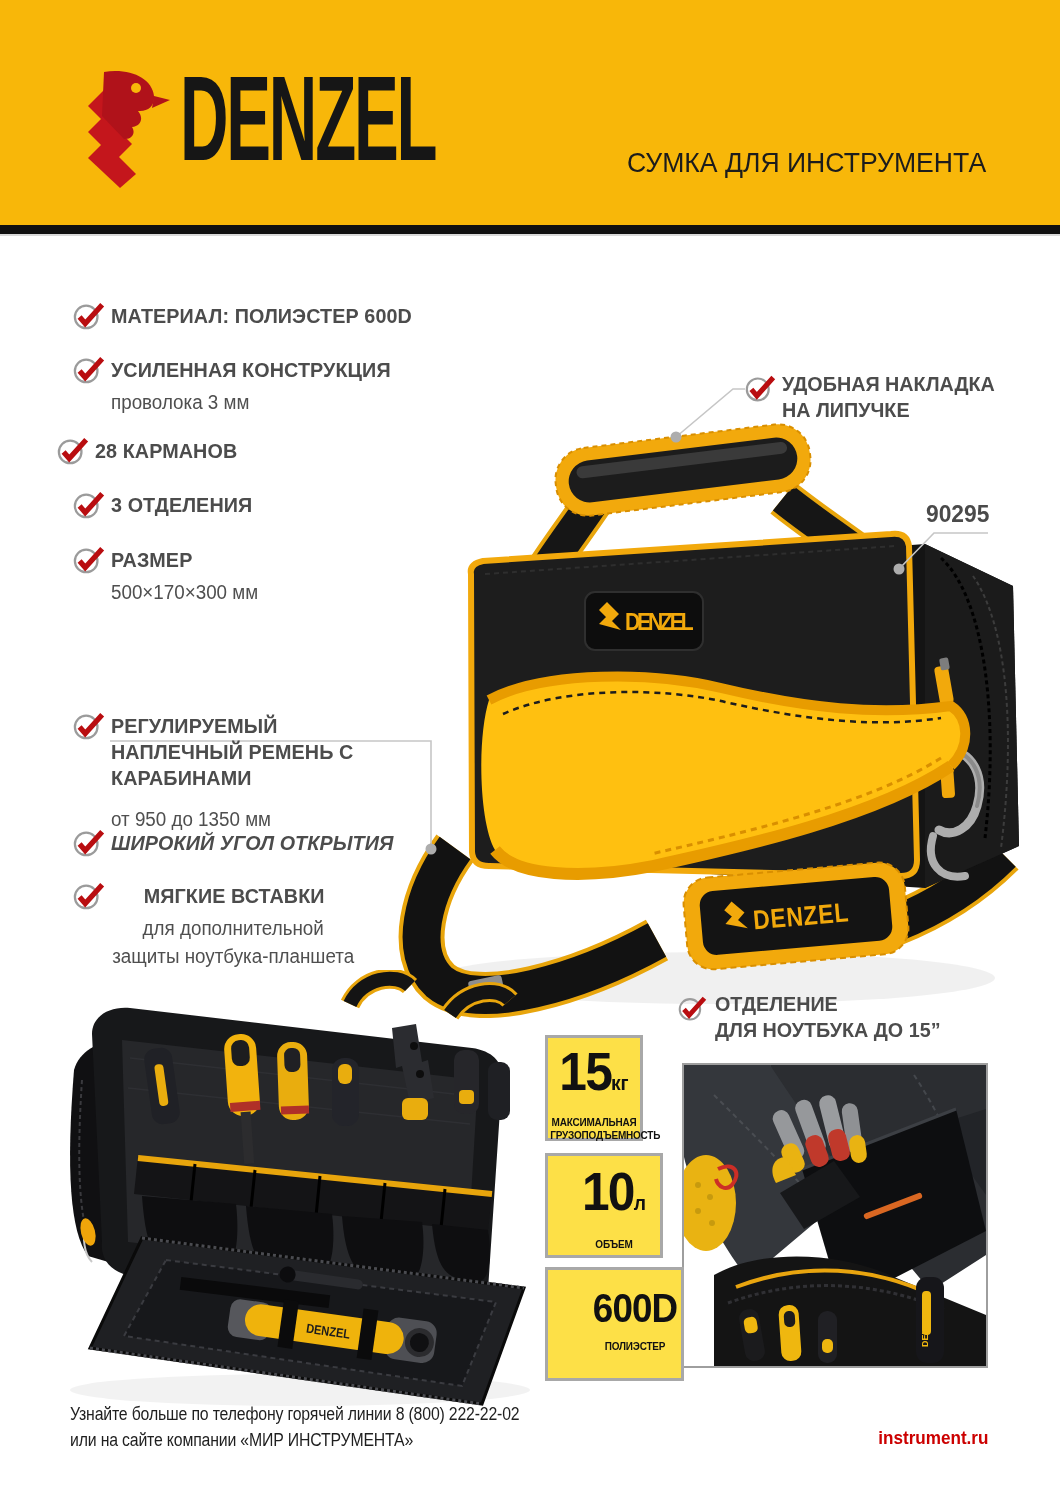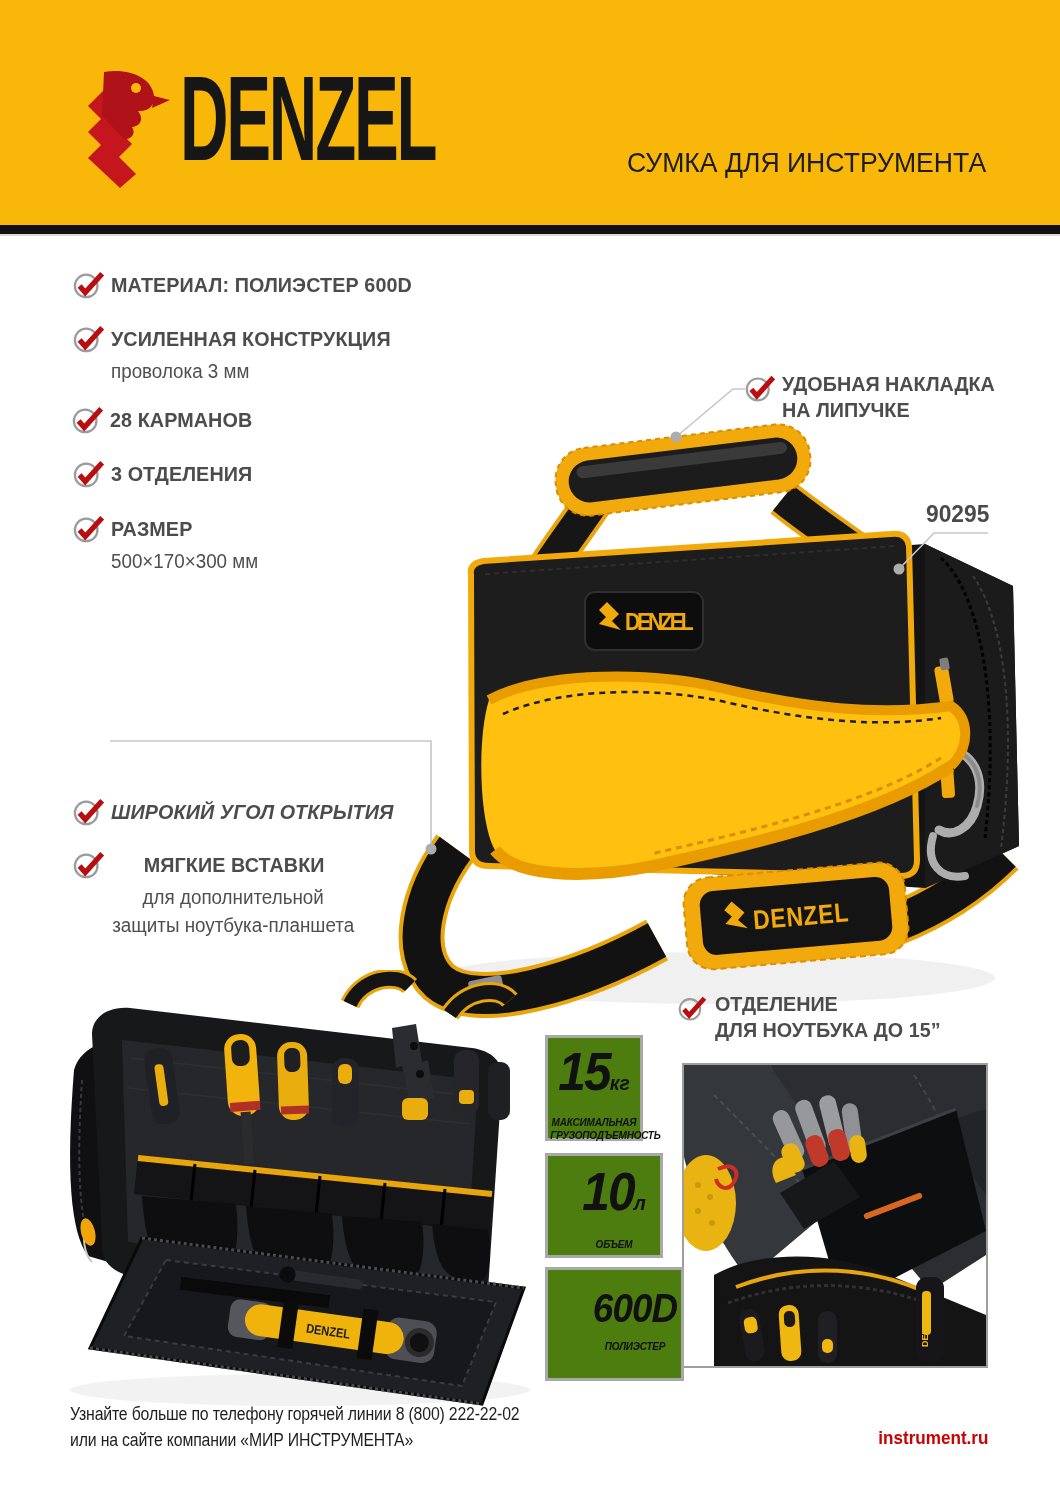--- a/index.html
+++ b/index.html
@@ -8,42 +8,42 @@
   
   .header{position:absolute;left:0;top:0;width:1060px;height:225px;background:#F8B709;}
   .black-stripe{position:absolute;left:0;top:225px;width:1060px;height:9px;background:#101010;
                 box-shadow:0 2px 0 rgba(0,0,0,0.15);}
   .eagle{position:absolute;left:74px;top:70px;width:100px;height:118px;}
   .wordmark{position:absolute;left:180px;top:58px;font-size:120px;font-weight:900;color:#161616;
             letter-spacing:-4px;transform:scaleX(0.56);transform-origin:left top;line-height:1;}
   .header-title{position:absolute;right:74px;top:147px;font-size:28px;font-weight:400;color:#1c1c1c;
             transform:scaleX(0.95);transform-origin:right top;letter-spacing:0px;white-space:nowrap;}
   
-  .feat{position:absolute;}
+  .feat{position:absolute;margin-top:31px;}
   .feat .ck{position:absolute;left:0;top:-3px;width:32px;height:32px;}
   .feat-title{margin-left:38px;font-size:21px;font-weight:700;color:#4C4C4C;line-height:26px;
               transform:scaleX(0.94);transform-origin:left top;letter-spacing:0.1px;}
   .feat-sub{margin-left:38px;font-size:20px;font-weight:400;color:#4F4F4F;line-height:28px;
             transform:scaleX(0.94);transform-origin:left top;margin-top:5px;}
   
   .co-handle{position:absolute;left:745px;top:371px;}
   .co-handle .ck{position:absolute;left:0;top:2px;width:31px;height:31px;}
   .co-text{margin-left:37px;font-size:21px;font-weight:700;color:#4C4C4C;line-height:26px;
            transform:scaleX(0.94);transform-origin:left top;white-space:nowrap;}
   .sku{position:absolute;left:926px;top:500px;font-size:24px;font-weight:600;color:#4A4A4A;
        transform:scaleX(0.95);transform-origin:left top;}
   .co-laptop{position:absolute;left:678px;top:991px;}
   .co-laptop .ck{position:absolute;left:0;top:3px;width:29px;height:29px;}
   
   .overlay{position:absolute;left:0;top:0;width:1060px;height:1500px;pointer-events:none;z-index:5;}
   .photo{position:absolute;z-index:1;}
   .txt{z-index:6;}
   
-  .badge{position:absolute;left:545px;width:92px;background:#4d7c0f;border:3px solid #A8A8A8;
-         text-align:center;font-style:italic;}
+  .badge{position:absolute;left:545px;width:92px;background:#fde047;border:3px solid #A8A8A8;
+         text-align:center;}
   .badge-val{font-size:54px;font-weight:700;color:#111111;line-height:54px;letter-spacing:-2px;
              transform:scaleX(0.92);transform-origin:center;white-space:nowrap;}
   .badge-val .unit{font-size:21px;font-weight:700;letter-spacing:0;}
   .badge-val.small{font-size:40px;line-height:44px;letter-spacing:-1px;}
   .badge-lbl{font-size:10.5px;font-weight:700;color:#111111;line-height:13px;letter-spacing:-0.2px;
              transform:scaleX(0.95);transform-origin:center;white-space:nowrap;}
   
   .frame{position:absolute;left:682px;top:1063px;width:302px;height:301px;border:2px solid #9E9E9E;
          background:#ffffff;overflow:hidden;}
   
@@ -285,21 +285,21 @@
 
   <div class="feat txt" style="left:73px;top:326px;width:360px;">
     <svg class="ck" viewBox="0 0 34 32">
       <circle cx="14" cy="17" r="12" fill="none" stroke="#9B9B9B" stroke-width="2.4"></circle>
       <path d="M7,17 L13,24 L31,4" fill="none" stroke="#B90D10" stroke-width="5.6"></path>
     </svg>
     <div class="feat-title">УСИЛЕННАЯ КОНСТРУКЦИЯ</div>
     <div class="feat-sub">проволока 3 мм</div>
   </div>
 
-  <div class="feat txt" style="left:72px;top:407px;width:360px;">
+  <div class="feat txt" style="left:57px;top:407px;width:360px;">
     <svg class="ck" viewBox="0 0 34 32">
       <circle cx="14" cy="17" r="12" fill="none" stroke="#9B9B9B" stroke-width="2.4"></circle>
       <path d="M7,17 L13,24 L31,4" fill="none" stroke="#B90D10" stroke-width="5.6"></path>
     </svg>
     <div class="feat-title">28 КАРМАНОВ</div>
   </div>
 
   <div class="feat txt" style="left:73px;top:461px;width:360px;">
     <svg class="ck" viewBox="0 0 34 32">
       <circle cx="14" cy="17" r="12" fill="none" stroke="#9B9B9B" stroke-width="2.4"></circle>
@@ -310,20 +310,28 @@
 
   <div class="feat txt" style="left:73px;top:516px;width:360px;">
     <svg class="ck" viewBox="0 0 34 32">
       <circle cx="14" cy="17" r="12" fill="none" stroke="#9B9B9B" stroke-width="2.4"></circle>
       <path d="M7,17 L13,24 L31,4" fill="none" stroke="#B90D10" stroke-width="5.6"></path>
     </svg>
     <div class="feat-title">РАЗМЕР</div>
     <div class="feat-sub">500×170×300 мм</div>
   </div>
 
+  <div class="feat txt" style="left:73px;top:682px;width:340px;">
+    <svg class="ck" viewBox="0 0 34 32">
+      <circle cx="14" cy="17" r="12" fill="none" stroke="#9B9B9B" stroke-width="2.4"></circle>
+      <path d="M7,17 L13,24 L31,4" fill="none" stroke="#B90D10" stroke-width="5.6"></path>
+    </svg>
+    <div class="feat-title" style="width:320px;">РЕГУЛИРУЕМЫЙ НАПЛЕЧНЫЙ РЕМЕНЬ С КАРАБИНАМИ</div>
+    <div class="feat-sub" style="margin-top:14px;">от 950 до 1350 мм</div>
+  </div>
 
   <div class="feat txt" style="left:73px;top:799px;width:360px;font-style:italic;">
     <svg class="ck" viewBox="0 0 34 32">
       <circle cx="14" cy="17" r="12" fill="none" stroke="#9B9B9B" stroke-width="2.4"></circle>
       <path d="M7,17 L13,24 L31,4" fill="none" stroke="#B90D10" stroke-width="5.6"></path>
     </svg>
     <div class="feat-title">ШИРОКИЙ УГОЛ ОТКРЫТИЯ</div>
   </div>
 
   <div class="feat txt" style="left:73px;top:852px;width:300px;text-align:center;">

